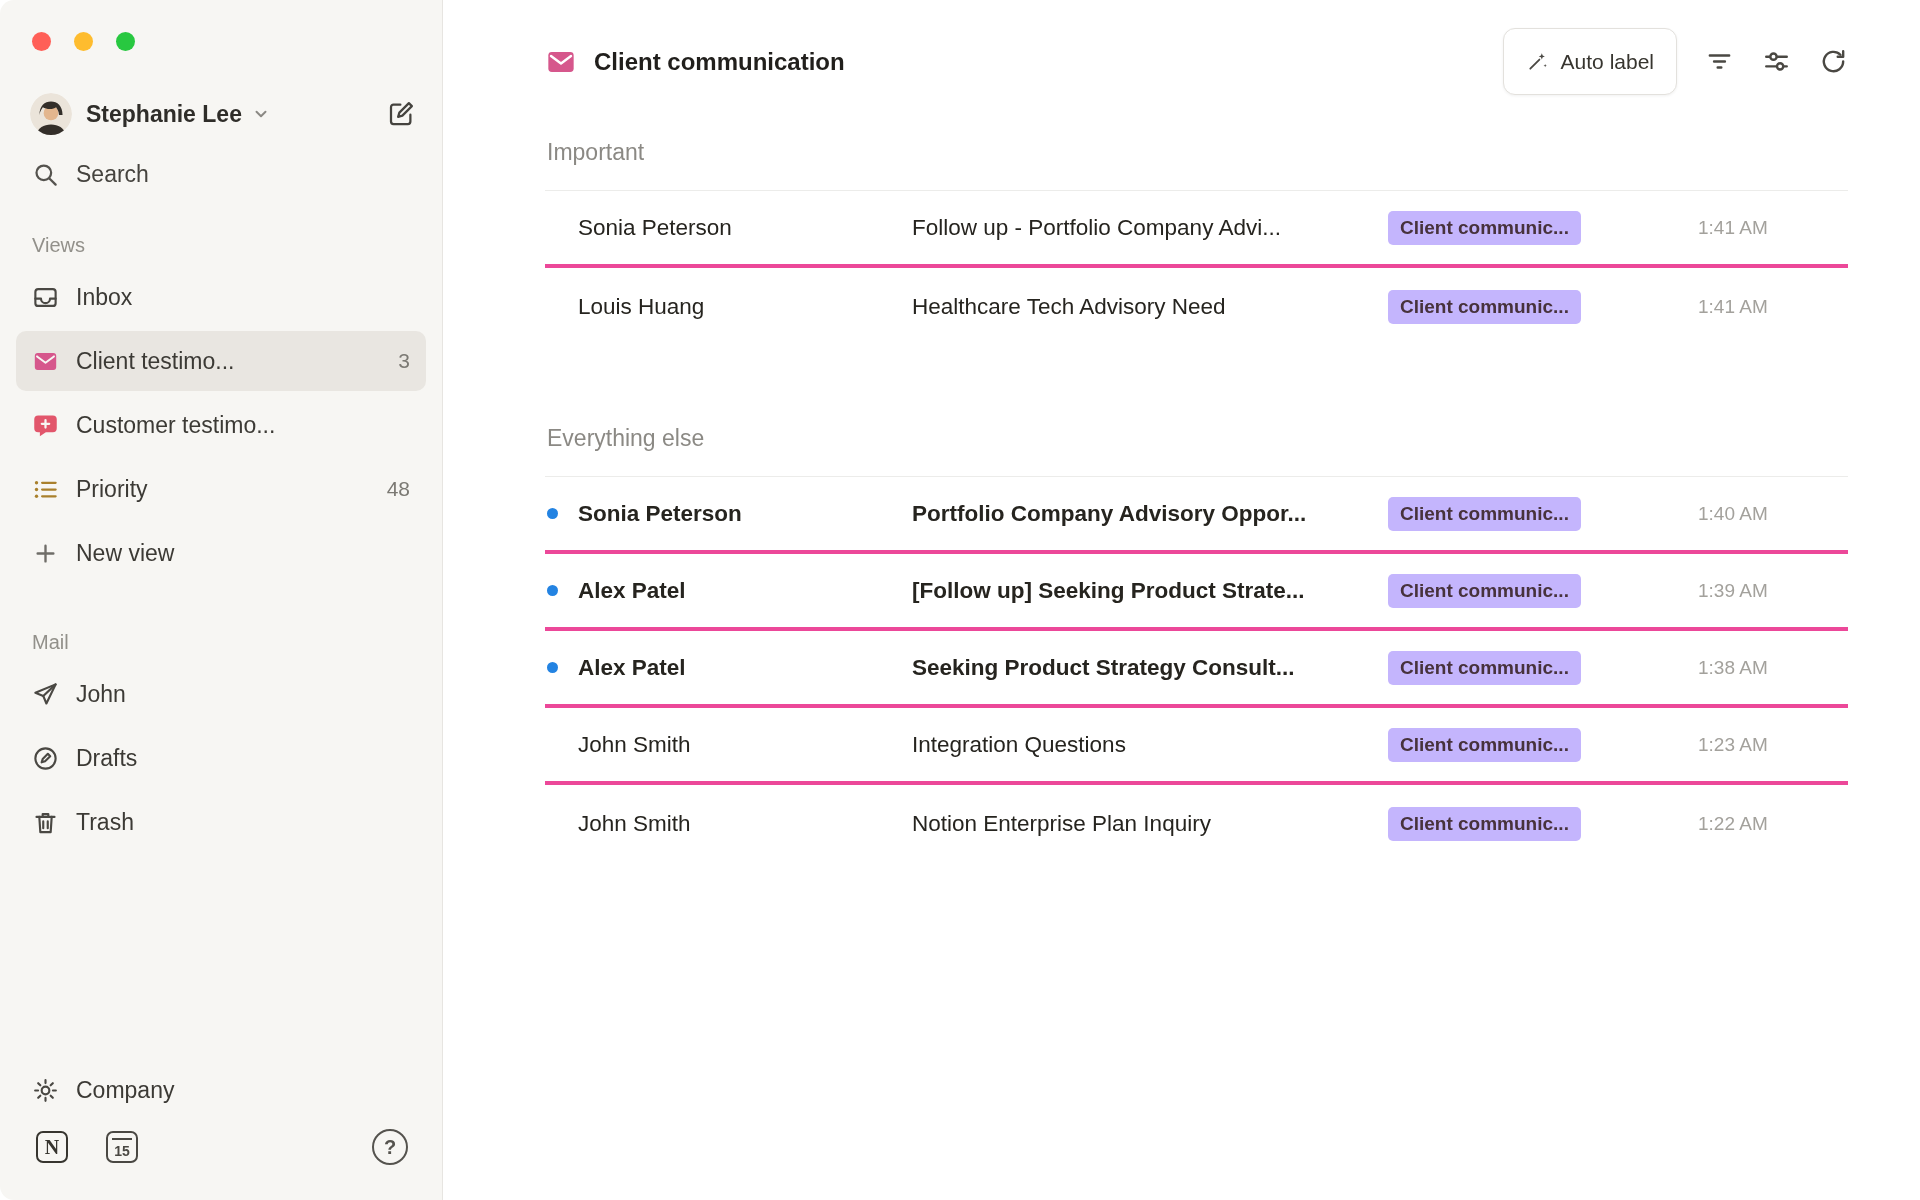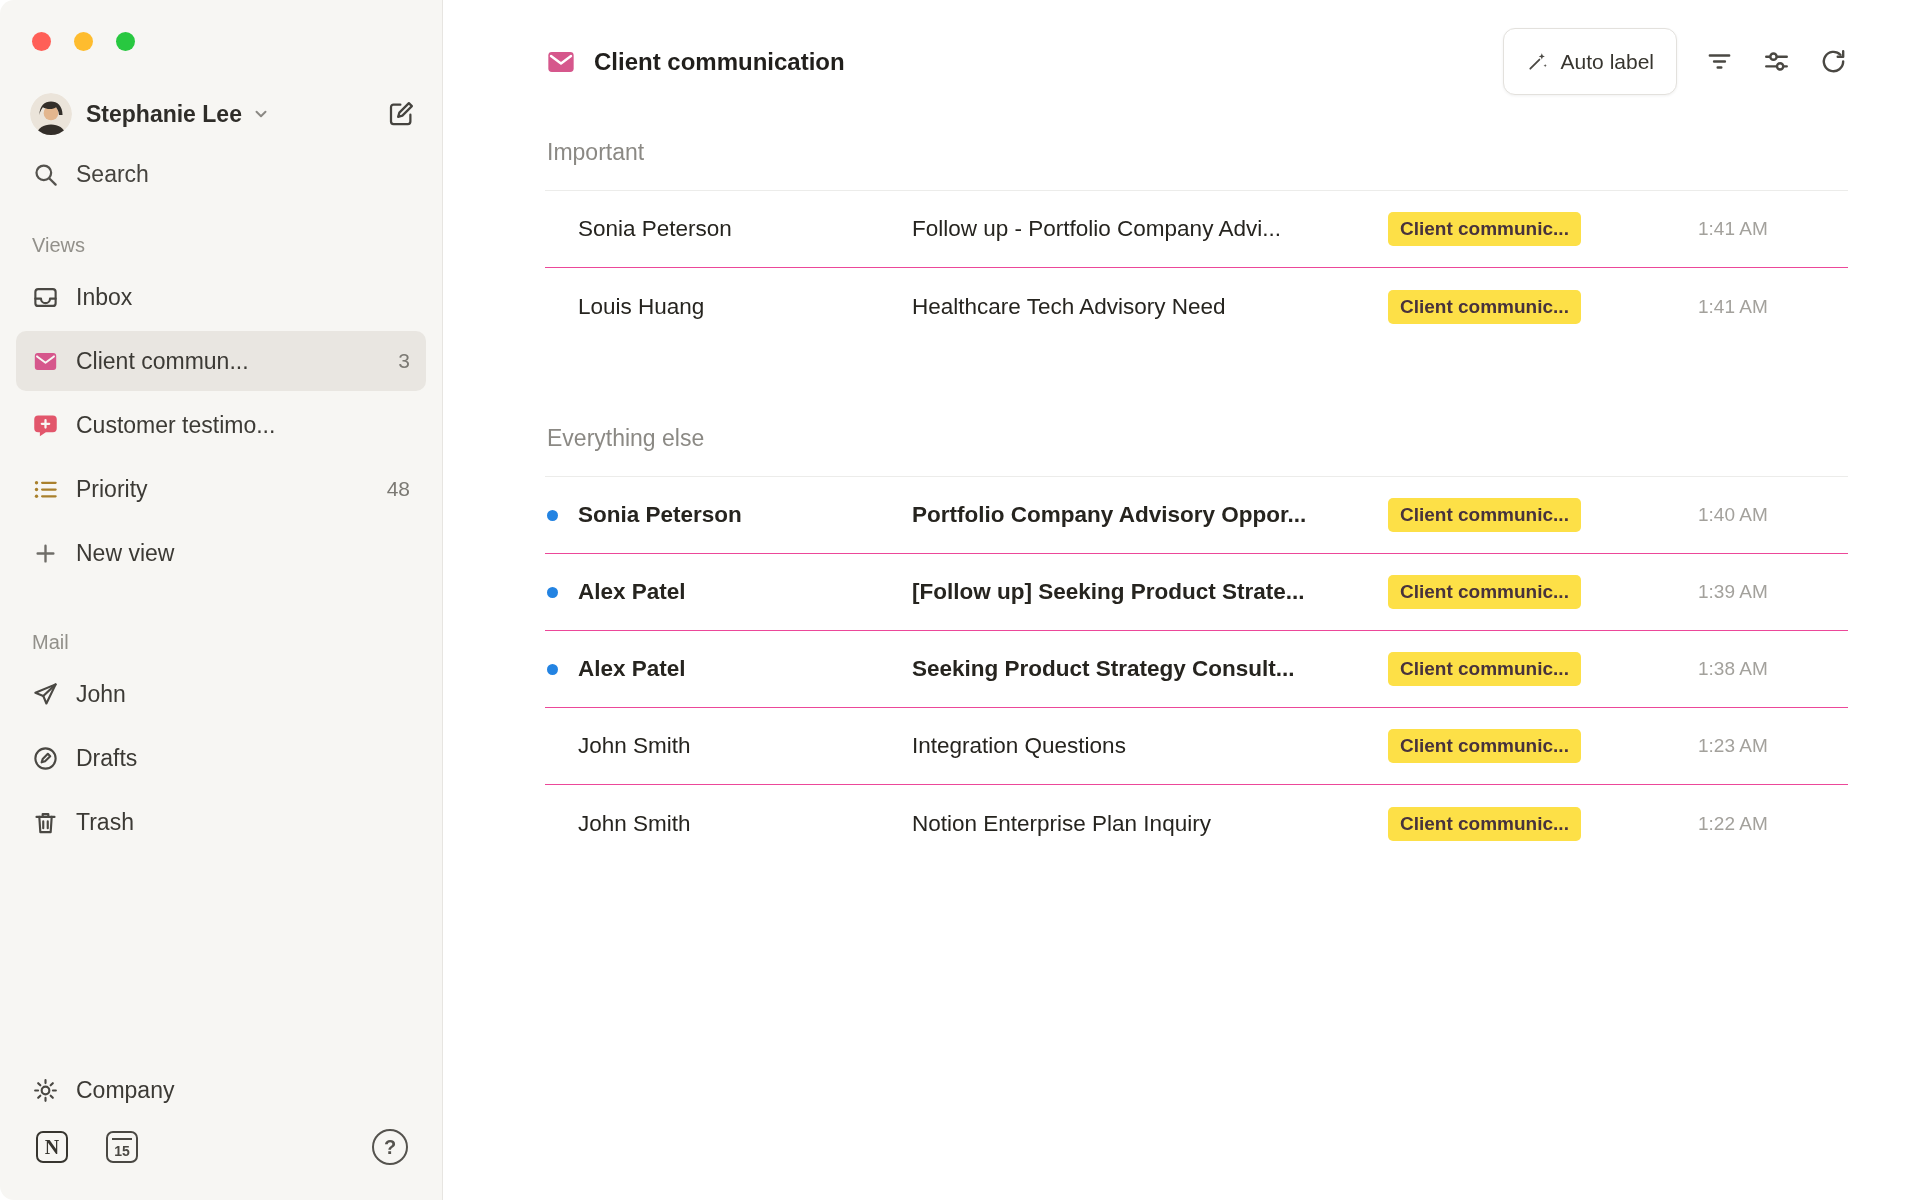--- a/index.html
+++ b/index.html
@@ -46,30 +46,30 @@
   .main { flex:1; display:flex; flex-direction:column; }
   .main-header { display:flex; align-items:center; padding:28px 72px 0 102px; }
   .main-title { margin-left:17px; font-size:24px; font-weight:600; color:#211f1c; }
   .controls { margin-left:auto; display:flex; align-items:center; gap:28px; }
   .auto-label-btn { display:flex; align-items:center; gap:12px; height:67px; padding:0 22px; background:#fff; border:1px solid #e3e1dd; border-radius:12px; box-shadow:0 1px 3px rgba(0,0,0,.06); font-size:21px; font-weight:500; color:#37352f; cursor:pointer; }
   .icon-btn { display:flex; align-items:center; justify-content:center; color:#4a4843; cursor:pointer; }
 
   .list { padding:0 72px 0 102px; }
   .section-title { margin-top:44px; margin-bottom:24px; font-size:23px; font-weight:500; color:#8b8984; padding-left:2px; }
   .rows { border-top:1px solid #ececea; }
-  .row { display:flex; align-items:center; height:77px; border-bottom:1px solid #ec4899; cursor:pointer; }
+  .row { display:flex; align-items:center; height:77px; border-bottom:4px solid #ec4899; cursor:pointer; }
   .row:last-child { border-bottom:none; }
   .dotcol { width:33px; display:flex; align-items:center; }
   .dot { width:11px; height:11px; border-radius:50%; background:#2383e2; margin-left:2px; visibility:hidden; }
   .row.unread .dot { visibility:visible; }
   .sender { width:334px; font-size:22.5px; font-weight:400; color:#26241f; white-space:nowrap; overflow:hidden; }
   .subject { flex:1; font-size:22.5px; font-weight:400; color:#26241f; white-space:nowrap; overflow:hidden; }
   .row.unread .sender, .row.unread .subject { font-weight:700; }
   .badgecol { width:310px; display:flex; }
-  .badge { background:#fde047; color:#47323c; font-size:19px; font-weight:600; padding:6px 12px; border-radius:5px; white-space:nowrap; }
+  .badge { background:#c4b5fd; color:#47323c; font-size:19px; font-weight:600; padding:6px 12px; border-radius:5px; white-space:nowrap; }
   .time { width:150px; text-align:left; font-size:19px; color:#a3a19c; white-space:nowrap; }
 
   .section-gap { height:36px; }
 </style>
 </head>
 <body>
 
 <div class="window">
 
   <div class="sidebar">
@@ -119,21 +119,21 @@
         <path d="M3 13h5a4 4 0 0 0 8 0h5"></path>
       </svg>
       <span>Inbox</span>
     </div>
 
     <div class="nav-item selected">
       <svg width="27" height="27" viewBox="0 0 24 24">
         <rect x="2.5" y="4.5" width="19" height="15" rx="2.6" fill="#d6578c"></rect>
         <path d="M4.5 7.5l7.5 5.6 7.5-5.6" stroke="#f7f6f3" stroke-width="1.8" fill="none" stroke-linecap="round" stroke-linejoin="round"></path>
       </svg>
-      <span>Client commun...</span>
+      <span>Client testimo...</span>
       <span class="count">3</span>
     </div>
 
     <div class="nav-item">
       <svg width="27" height="27" viewBox="0 0 24 24">
         <path d="M5.5 3h13A3.5 3.5 0 0 1 22 6.5v8a3.5 3.5 0 0 1-3.5 3.5h-6.2L7 21.6V18h-1.5A3.5 3.5 0 0 1 2 14.5v-8A3.5 3.5 0 0 1 5.5 3z" fill="#e2566b"></path>
         <path d="M12 7.2v6.6M8.7 10.5h6.6" stroke="#f7f6f3" stroke-width="2" stroke-linecap="round"></path>
       </svg>
       <span>Customer testimo...</span>
     </div>

